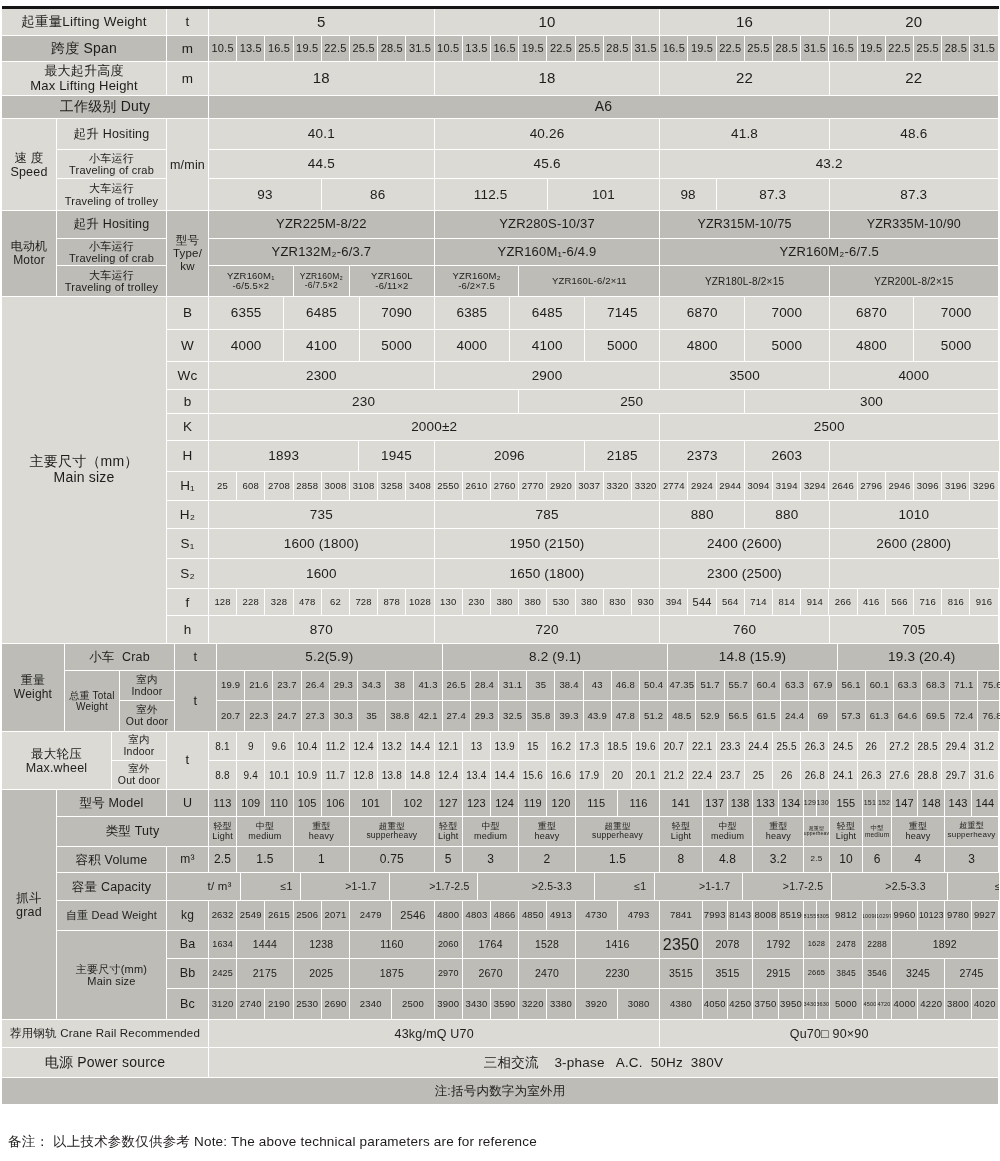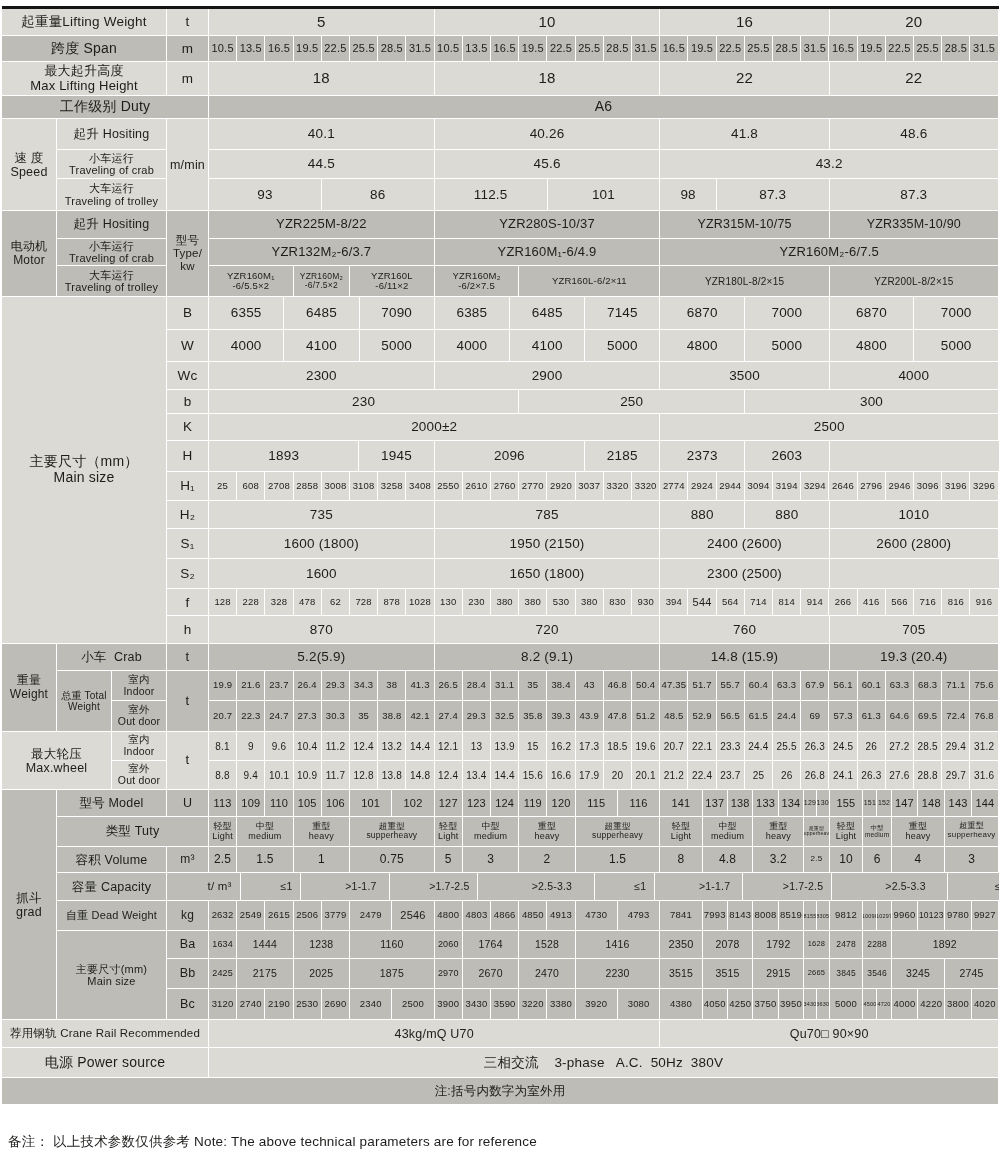--- a/index.html
+++ b/index.html
@@ -733,21 +733,21 @@
           <div class="cell" style="width: 169.286px; font-size: 13.5px;">
             <div>760</div>
           </div>
           <div class="cell" style="width: 169.286px; font-size: 13.5px;">
             <div>705</div>
           </div>
         </div>
       </div>
     </div>
     <div class="trow s-D" style="height: 88px;">
-      <div class="cell" style="width: 55px; font-size: 12px;">
+      <div class="cell" style="width: 63px; font-size: 12px;">
         <div>重量</div>
         <div>Weight</div>
       </div>
       <div class="stack" style="width: 942px;">
         <div class="trow" style="height: 28px;">
           <div class="cell" style="width: 110px; font-size: 12.5px;">
             <div>小车  Crab</div>
           </div>
           <div class="cell" style="width: 42px; font-size: 13px;">
             <div>t</div>
@@ -1453,21 +1453,21 @@
           <div class="cell" style="width: 28.2143px; font-size: 9.5px;">
             <div>2549</div>
           </div>
           <div class="cell" style="width: 28.2143px; font-size: 9.5px;">
             <div>2615</div>
           </div>
           <div class="cell" style="width: 28.2143px; font-size: 9.5px;">
             <div>2506</div>
           </div>
           <div class="cell" style="width: 28.2143px; font-size: 9.5px;">
-            <div>3779</div>
+            <div>2071</div>
           </div>
           <div class="cell" style="width: 42.3214px; font-size: 9.5px;">
             <div>2479</div>
           </div>
           <div class="cell" style="width: 42.3214px; font-size: 11px;">
             <div>2546</div>
           </div>
           <div class="cell" style="width: 28.2143px; font-size: 9.5px;">
             <div>4800</div>
           </div>
@@ -1573,21 +1573,21 @@
               </div>
               <div class="cell" style="width: 56.4286px; font-size: 10.5px;">
                 <div>1764</div>
               </div>
               <div class="cell" style="width: 56.4286px; font-size: 10.5px;">
                 <div>1528</div>
               </div>
               <div class="cell" style="width: 84.6429px; font-size: 10.5px;">
                 <div>1416</div>
               </div>
-              <div class="cell" style="width: 42.3214px; font-size: 11px;">
+              <div class="cell" style="width: 42.3214px; font-size: 16px;">
                 <div>2350</div>
               </div>
               <div class="cell" style="width: 50.7857px; font-size: 10.5px;">
                 <div>2078</div>
               </div>
               <div class="cell" style="width: 50.7857px; font-size: 10.5px;">
                 <div>1792</div>
               </div>
               <div class="cell" style="width: 25.3929px; font-size: 7.5px;">
                 <div>1628</div>

